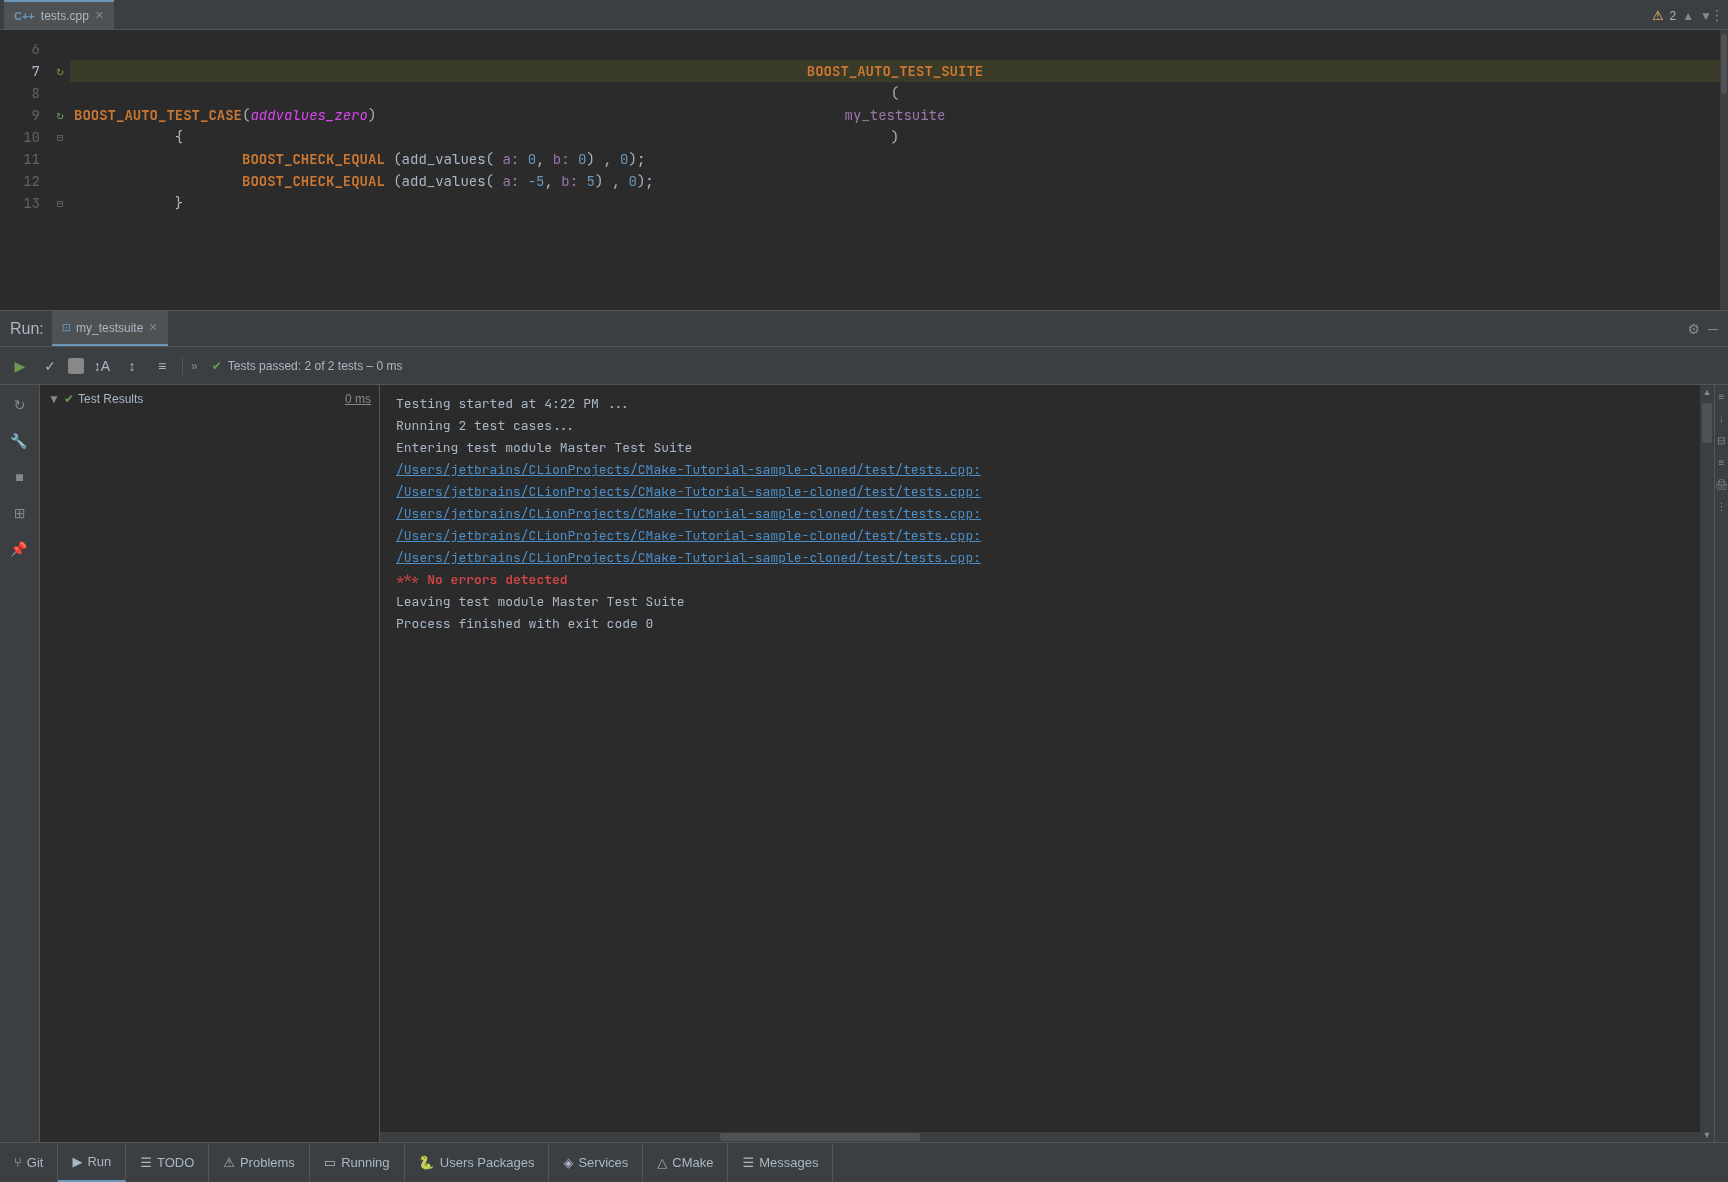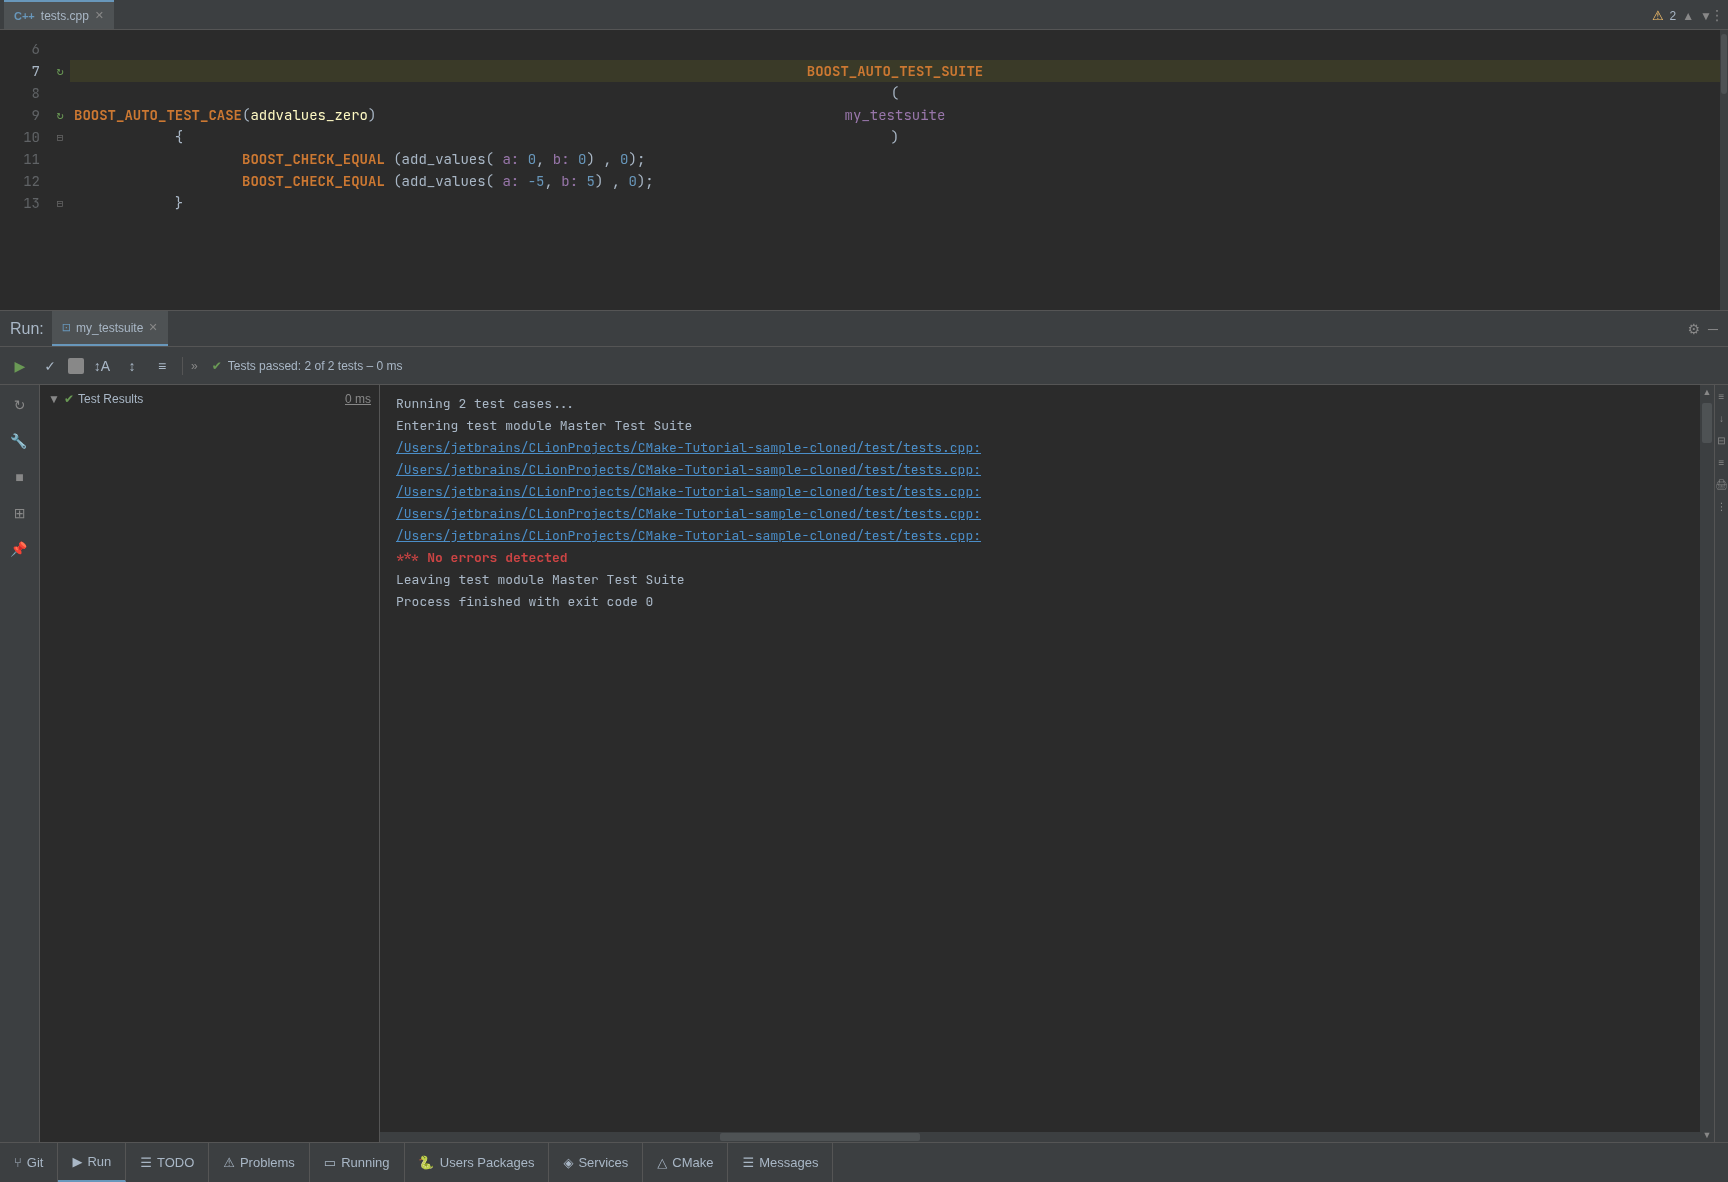--- a/index.html
+++ b/index.html
@@ -499,21 +499,21 @@
 
       <div class="code-line"></div>
 
       <div class="code-line highlighted">
         <span style="color:#cc7832;background:#3a3a28;font-weight:bold;">BOOST_AUTO_TEST_SUITE</span><span style="color:#a9b7c6;">(</span><span style="color:#9876aa;">my_testsuite</span><span style="color:#a9b7c6;">)</span>
       </div>
 
       <div class="code-line"></div>
 
       <div class="code-line">
-        <span style="color:#cc7832;font-weight:bold;">BOOST_AUTO_TEST_CASE</span><span style="color:#a9b7c6;">(</span><span style="color:#fef9c3;">addvalues_zero</span><span style="color:#a9b7c6;">)</span>
+        <span style="color:#cc7832;font-weight:bold;">BOOST_AUTO_TEST_CASE</span><span style="color:#a9b7c6;">(</span><span style="color:#d946ef;font-style:italic;">addvalues_zero</span><span style="color:#a9b7c6;">)</span>
       </div>
 
       <div class="code-line">
         <span style="color:#a9b7c6;">            {</span>
       </div>
 
       <div class="code-line">
         <span style="color:#a9b7c6;">                    </span><span style="color:#cc7832;font-weight:bold;">BOOST_CHECK_EQUAL</span><span style="color:#a9b7c6;"> (add_values( </span><span style="color:#9876aa;">a:</span><span style="color:#a9b7c6;"> </span><span style="color:#6897bb;">0</span><span style="color:#a9b7c6;">, </span><span style="color:#9876aa;">b:</span><span style="color:#a9b7c6;"> </span><span style="color:#6897bb;">0</span><span style="color:#a9b7c6;">) , </span><span style="color:#6897bb;">0</span><span style="color:#a9b7c6;">);</span>
       </div>
 
@@ -579,20 +579,21 @@
       <div class="test-results-header">
         <span class="expand-icon">▼</span>
         <span class="test-pass-icon">✔</span>
         <span>Test Results</span>
         <span class="test-time">0 ms</span>
       </div>
     </div>
 
     <div style="flex:1;display:flex;flex-direction:column;min-width:0;">
       <div class="output-panel">
+        <div class="output-line">Testing started at 4:22 PM ...</div>
         <div class="output-line"></div>
         <div class="output-line">Running 2 test cases...</div>
         <div class="output-line">Entering test module Master Test Suite</div>
         <div class="output-line"><span class="output-link">/Users/jetbrains/CLionProjects/CMake-Tutorial-sample-cloned/test/tests.cpp:</span></div>
         <div class="output-line"><span class="output-link">/Users/jetbrains/CLionProjects/CMake-Tutorial-sample-cloned/test/tests.cpp:</span></div>
         <div class="output-line"><span class="output-link">/Users/jetbrains/CLionProjects/CMake-Tutorial-sample-cloned/test/tests.cpp:</span></div>
         <div class="output-line"><span class="output-link">/Users/jetbrains/CLionProjects/CMake-Tutorial-sample-cloned/test/tests.cpp:</span></div>
         <div class="output-line"><span class="output-link">/Users/jetbrains/CLionProjects/CMake-Tutorial-sample-cloned/test/tests.cpp:</span></div>
         <div class="output-line output-error">*** No errors detected</div>
         <div class="output-line">Leaving test module Master Test Suite</div>

